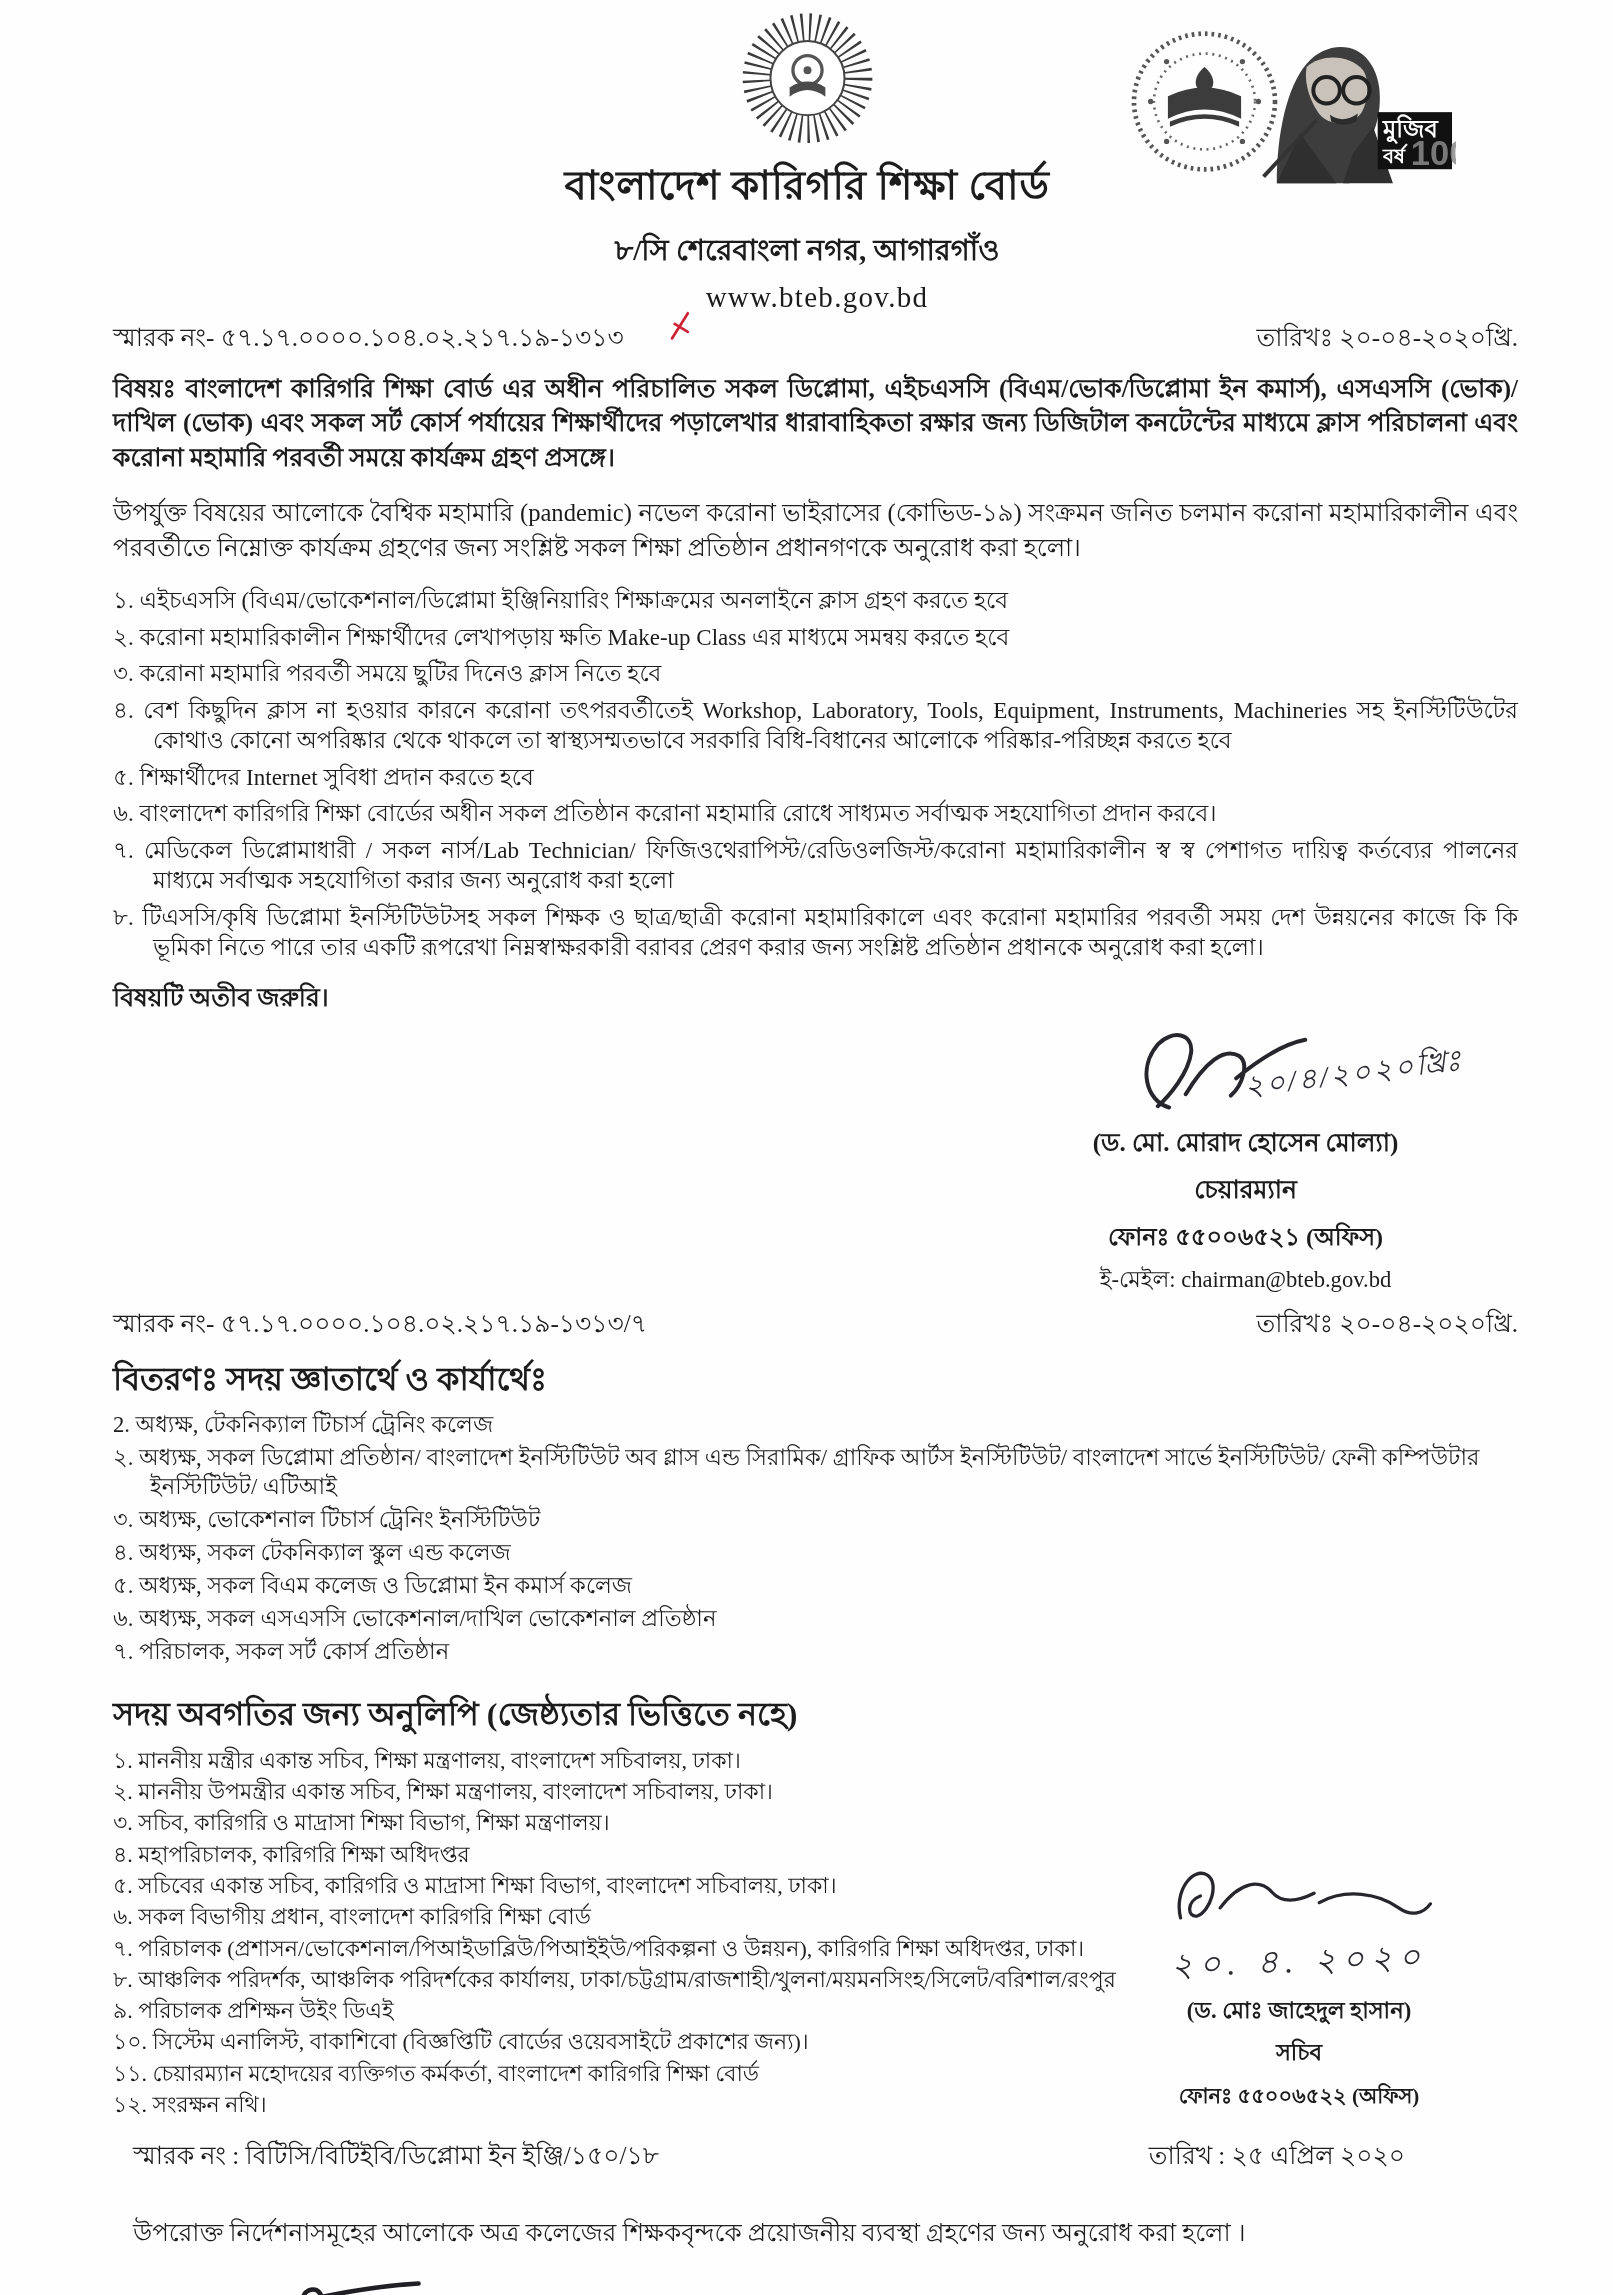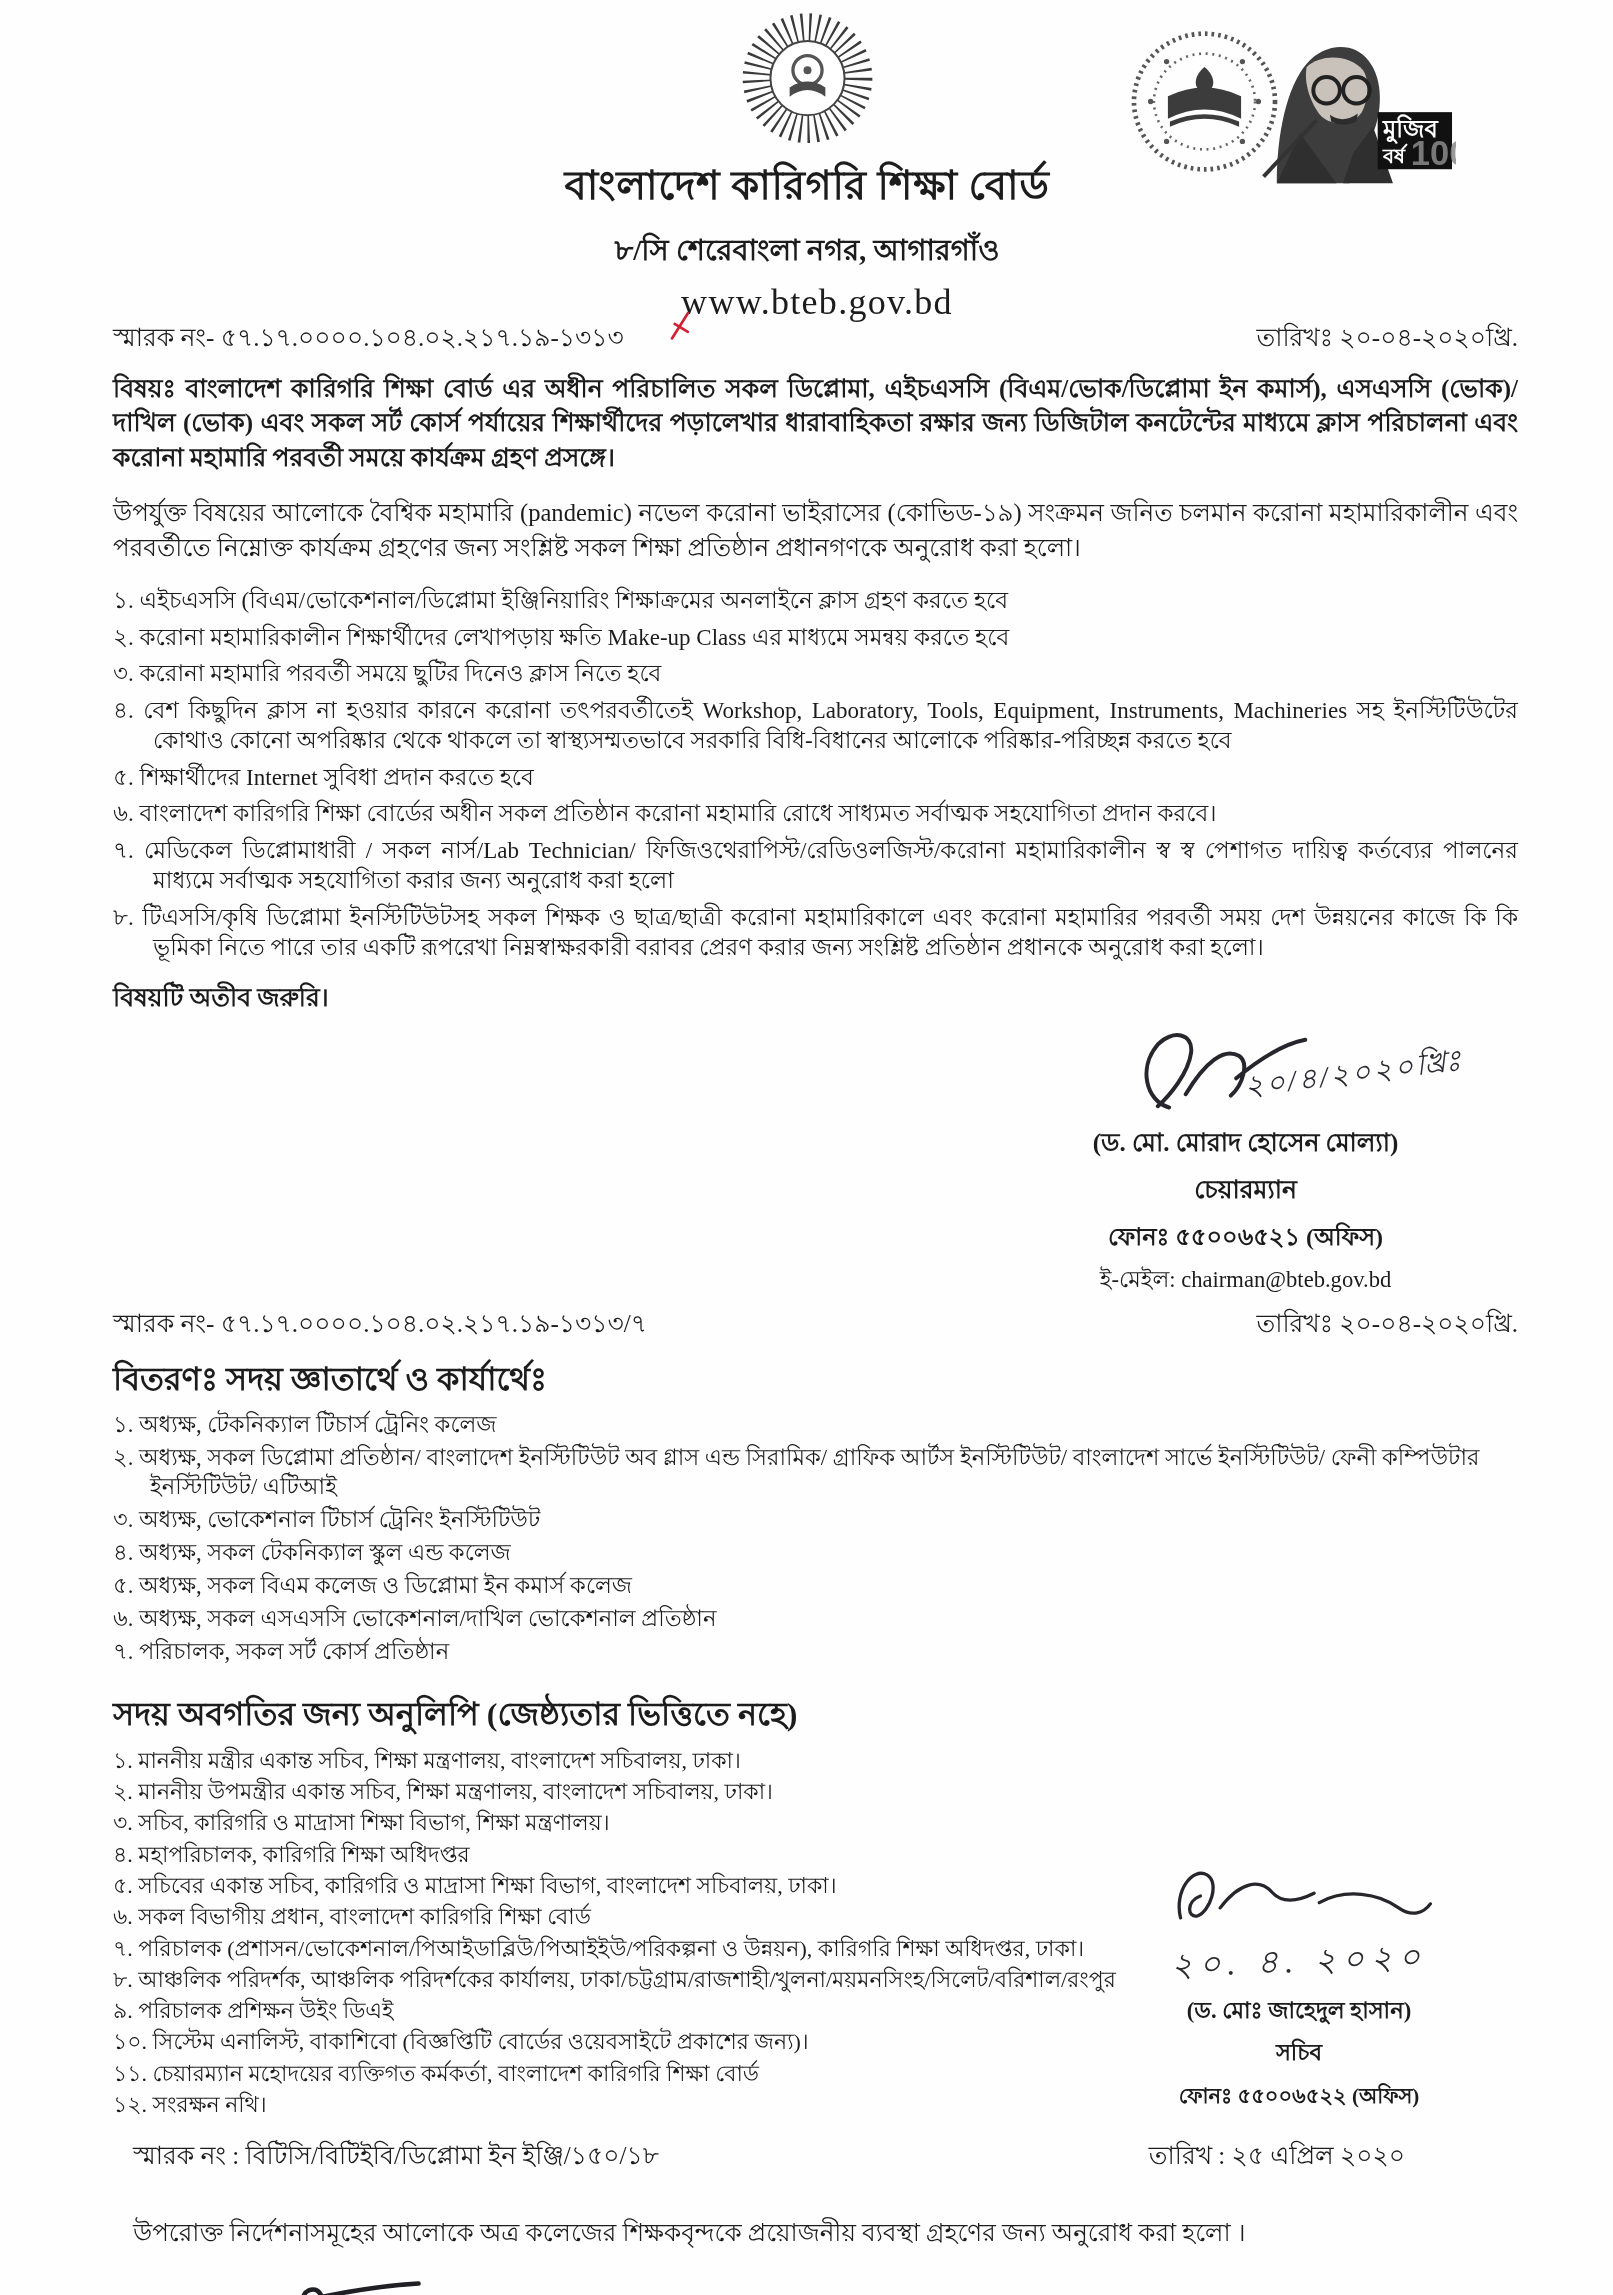--- a/index.html
+++ b/index.html
@@ -11,21 +11,21 @@
     color:#1c1c1c;
     font-family:"Liberation Serif","DejaVu Serif",serif;
     overflow:hidden;
   }
   
   .header{position:relative;text-align:center;padding-top:9.3px;height:292px;}
   .seal-left{display:block;margin:0 auto;}
   .org-name{font-size:40px;font-weight:bold;margin-top:1.3px;letter-spacing:0.7px;}
   .addr{font-size:29px;font-weight:bold;margin-top:6.6px;}
   .addr2{font-size:28px;font-weight:bold;margin-top:5.3px;}
-  .website{font-size:36px;margin-top:5.3px;letter-spacing:1.3px;padding-left:20px;}
+  .website{font-size:29px;margin-top:5.3px;letter-spacing:1.3px;padding-left:20px;}
   .logo-right-1{position:absolute;left:1128px;top:26.5px;}
   .logo-right-2{position:absolute;left:1237px;top:26.5px;}
   
   .content{margin:0 96px 0 113px;}
   .memo-row{display:flex;justify-content:space-between;align-items:flex-start;
             font-size:25px;margin-top:17px;}
   .memo-label{position:relative;}
   .pen-tick{position:absolute;left:555px;top:-9.3px;pointer-events:none;}
   .subject{font-size:25px;font-weight:bold;line-height:1.38;margin-top:10.6px;text-align:justify;}
   .intro{font-size:24.6px;line-height:1.42;margin-top:21px;text-align:justify;}
@@ -166,21 +166,21 @@
       <div class="cemail">ই-মেইল: chairman@bteb.gov.bd</div>
     </div>
 
     <div class="memo-row" style="margin-top:4px;">
       <div>স্মারক নং- ৫৭.১৭.০০০০.১০৪.০২.২১৭.১৯-১৩১৩/৭</div>
       <div>তারিখঃ ২০-০৪-২০২০খ্রি.</div>
     </div>
 
     <div class="sec-head">বিতরণঃ সদয় জ্ঞাতার্থে ও কার্যার্থেঃ</div>
     <div class="dlist">
-      <div class="item">১. অধ্যক্ষ, টেকনিক্যাল টিচার্স ট্রেনিং কলেজ</div>
+      <div class="item">2. অধ্যক্ষ, টেকনিক্যাল টিচার্স ট্রেনিং কলেজ</div>
       <div class="item">২. অধ্যক্ষ, সকল ডিপ্লোমা প্রতিষ্ঠান/ বাংলাদেশ ইনস্টিটিউট অব গ্লাস এন্ড সিরামিক/ গ্রাফিক আর্টস ইনস্টিটিউট/ বাংলাদেশ সার্ভে ইনস্টিটিউট/ ফেনী কম্পিউটার ইনস্টিটিউট/ এটিআই</div>
       <div class="item">৩. অধ্যক্ষ, ভোকেশনাল টিচার্স ট্রেনিং ইনস্টিটিউট</div>
       <div class="item">৪. অধ্যক্ষ, সকল টেকনিক্যাল স্কুল এন্ড কলেজ</div>
       <div class="item">৫. অধ্যক্ষ, সকল বিএম কলেজ ও ডিপ্লোমা ইন কমার্স কলেজ</div>
       <div class="item">৬. অধ্যক্ষ, সকল এসএসসি ভোকেশনাল/দাখিল ভোকেশনাল প্রতিষ্ঠান</div>
       <div class="item">৭. পরিচালক, সকল সর্ট কোর্স প্রতিষ্ঠান</div>
     </div>
 
     <div class="copies-wrap">
       <div class="sec-head">সদয় অবগতির জন্য অনুলিপি (জেষ্ঠ্যতার ভিত্তিতে নহে)</div>

